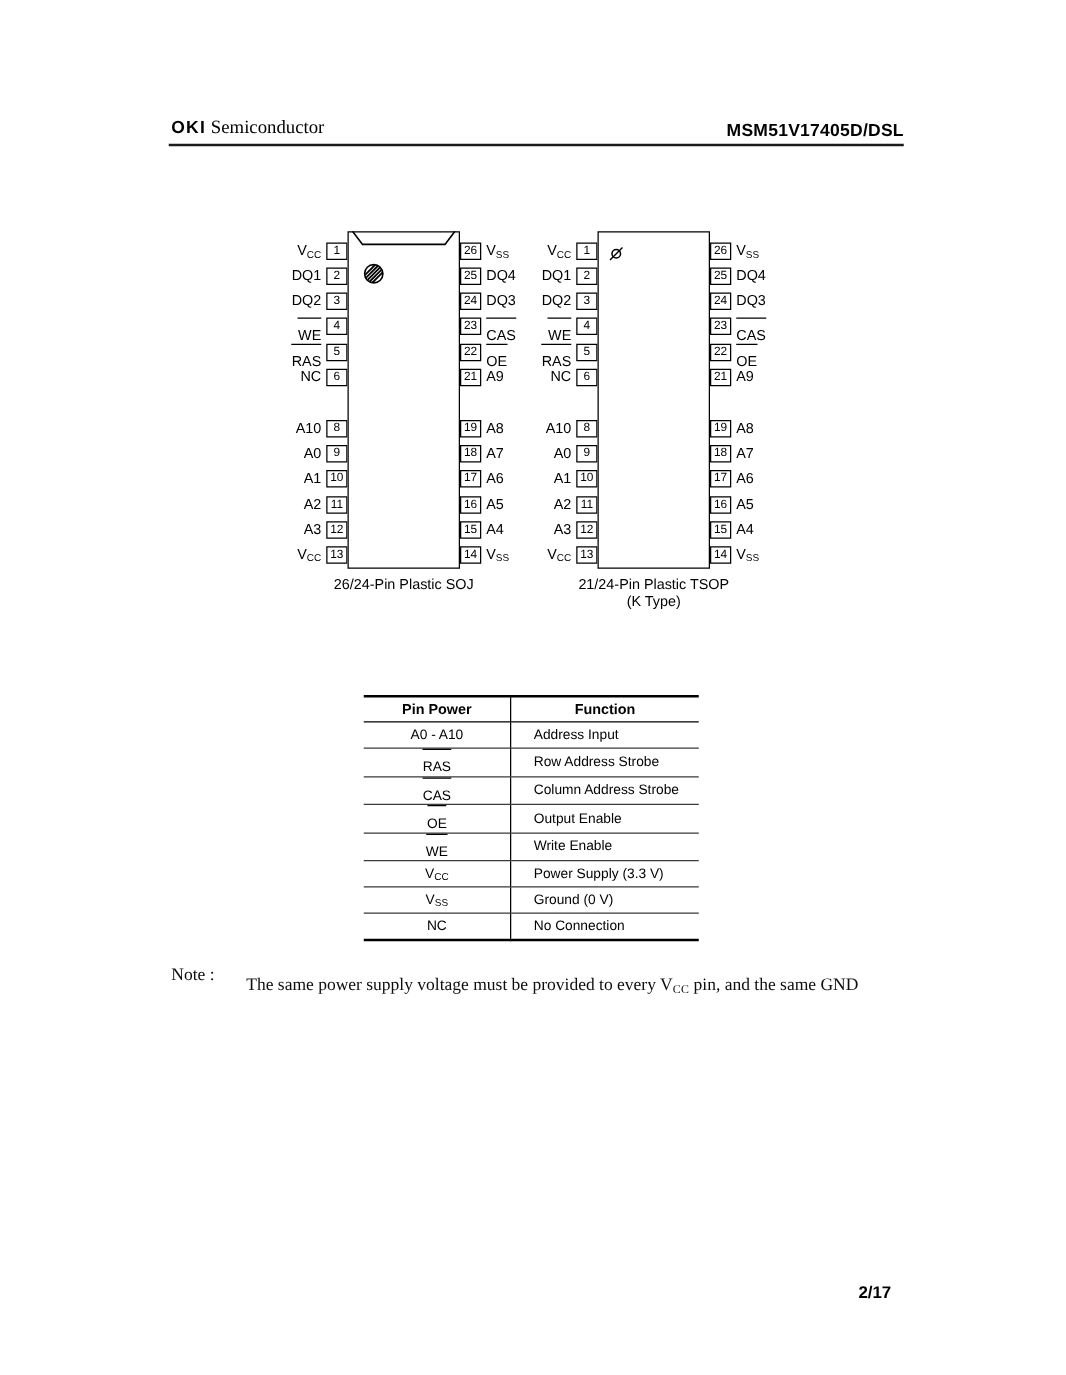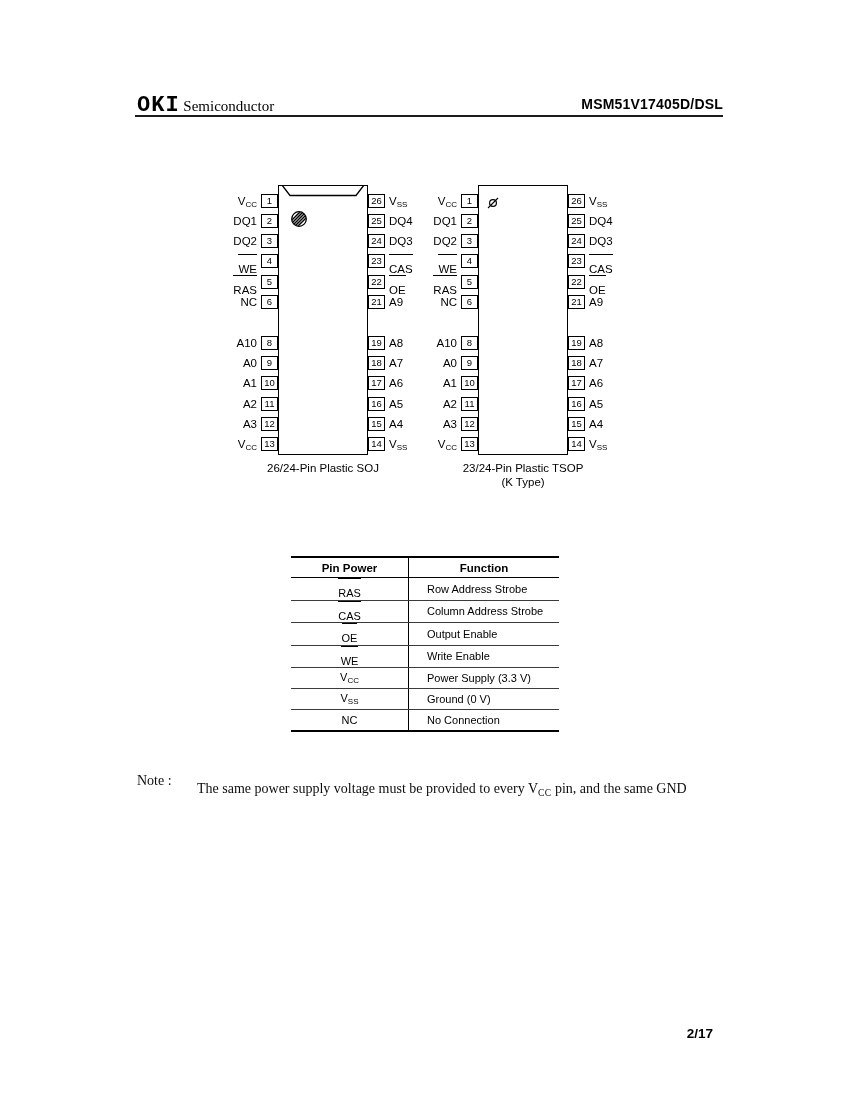--- a/index.html
+++ b/index.html
@@ -2,21 +2,21 @@
 <html><head>
 <meta charset="utf-8">
 <style>
   html,body{margin:0;padding:0;background:#ffffff;}
   .page{position:relative;width:853px;height:1100px;background:#fff;overflow:hidden;
         font-family:"Liberation Sans",sans-serif;color:#000;}
 
   
   .brand{position:absolute;left:137px;top:93px;font-family:"Liberation Serif",serif;
          font-size:15px;white-space:nowrap;}
-  .brand .oki{font-family:Liberation Mono, monospace;font-weight:bold;font-size:22px;letter-spacing:1px;}
+  .brand .oki{font-family:Liberation Sans, sans-serif;font-weight:bold;font-size:14px;letter-spacing:1px;}
   .docnum{position:absolute;top:96px;right:130px;font-weight:bold;font-size:14px;letter-spacing:0.2px;}
   .hrule{position:absolute;left:135px;top:115px;width:588px;height:2px;background:#1b1b1b;}
   .title{position:absolute;left:137px;top:147px;font-weight:bold;font-size:14.5px;letter-spacing:0.2px;}
 
   
   .chip{position:absolute;top:185px;width:220px;height:315px;}
   .chip.p0{left:213px;}
   .chip.p1{left:413px;}
   .chip-body{position:absolute;left:65px;top:0;width:90px;height:270px;
              border:1.4px solid #000;box-sizing:border-box;background:#fff;}
@@ -181,32 +181,36 @@
       <div class="pin-box" style="left: 155px; top: 170.9px;">18</div>
       <div class="pin-label rgt" style="top: 170.9px;">A7</div>
       <div class="pin-box" style="left: 155px; top: 191.2px;">17</div>
       <div class="pin-label rgt" style="top: 191.2px;">A6</div>
       <div class="pin-box" style="left: 155px; top: 211.5px;">16</div>
       <div class="pin-label rgt" style="top: 211.5px;">A5</div>
       <div class="pin-box" style="left: 155px; top: 231.8px;">15</div>
       <div class="pin-label rgt" style="top: 231.8px;">A4</div>
       <div class="pin-box" style="left: 155px; top: 252.1px;">14</div>
       <div class="pin-label rgt" style="top: 252.1px;">V<sub class="vs">SS</sub></div>
-      <div class="chip-caption">23/24-Pin Plastic TSOP</div>
+      <div class="chip-caption">21/24-Pin Plastic TSOP</div>
       <div class="chip-caption second">(K Type)</div>
     </div>
 
   <table class="pin-table">
     <thead>
       <tr id="tbl-head">
           <th class="col-pin">Pin Power</th>
           <th class="col-func">Function</th>
         </tr>
     </thead>
     <tbody id="tbl-body">
+        <tr>
+          <td class="pin-cell">A0 - A10</td>
+          <td class="func-cell">Address Input</td>
+        </tr>
         <tr>
           <td class="pin-cell"><span class="ovl">RAS</span></td>
           <td class="func-cell">Row Address Strobe</td>
         </tr>
         <tr>
           <td class="pin-cell"><span class="ovl">CAS</span></td>
           <td class="func-cell">Column Address Strobe</td>
         </tr>
         <tr>
           <td class="pin-cell"><span class="ovl">OE</span></td>

